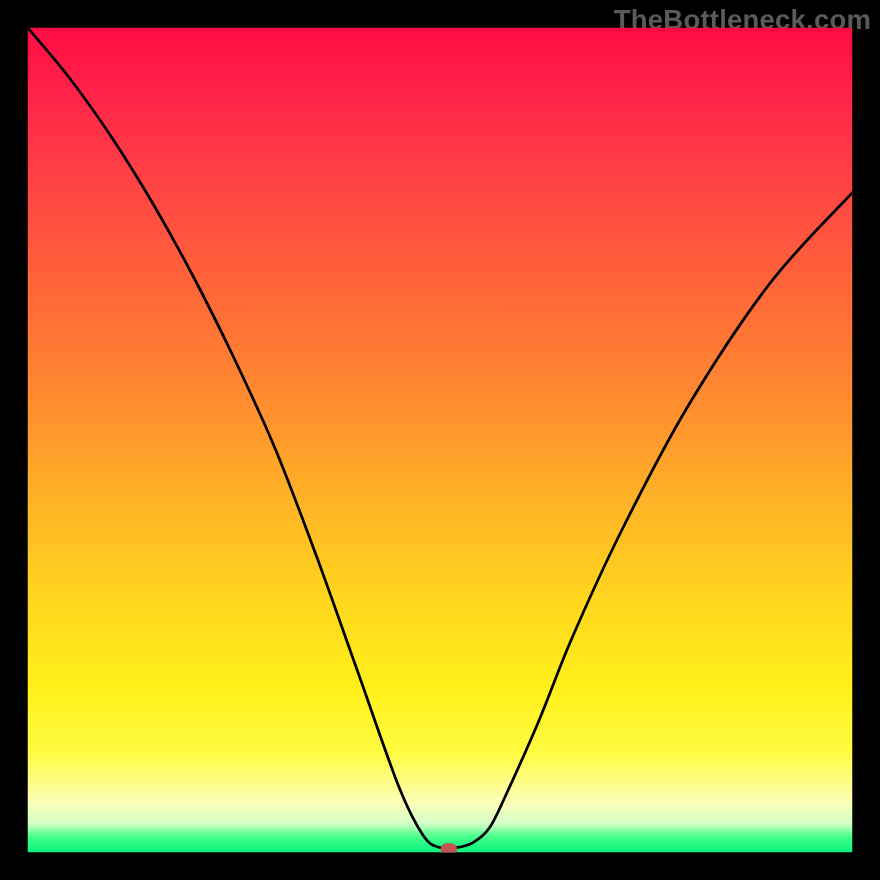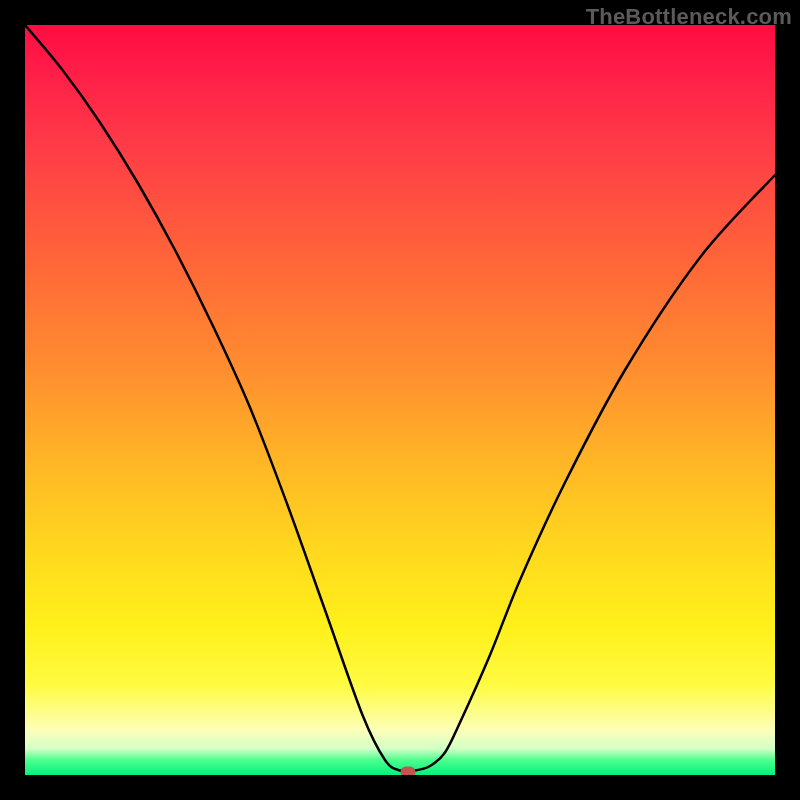--- a/index.html
+++ b/index.html
@@ -14,21 +14,21 @@
   .frame {
     position: relative;
     width: 800px;
     height: 800px;
     background: #000;
   }
   .watermark {
     position: absolute;
     top: 4px;
     right: 8px;
-    font-size: 22px;
+    font-size: 25px;
     font-weight: 600;
     color: #5a5a5a;
     letter-spacing: 0.2px;
     user-select: none;
   }
   .plot {
     position: absolute;
     left: 25px;
     top: 25px;
     width: 750px;

